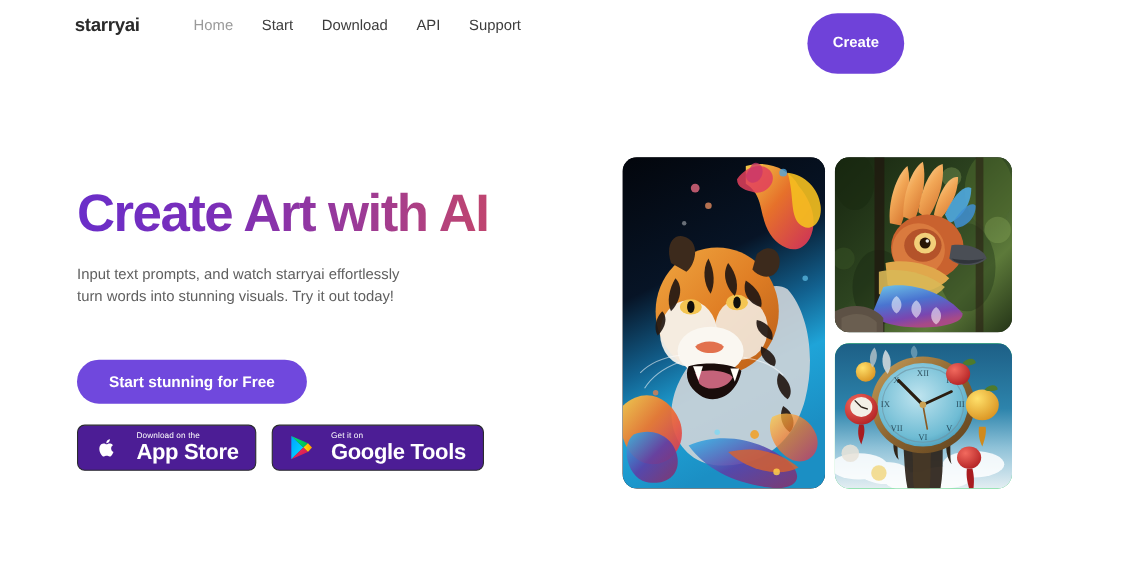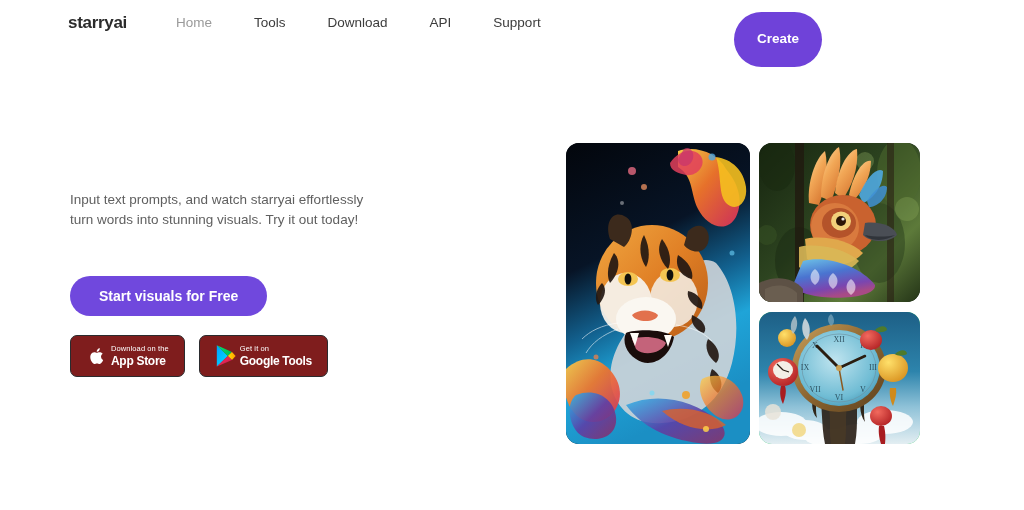--- a/index.html
+++ b/index.html
@@ -16,21 +16,21 @@
     position:absolute; top:0; left:0; width:925px; height:58px;
     display:flex; align-items:center;
   }
   .logo {
     position:absolute; left:68px; top:13px;
     font-size:17px; font-weight:700; color:#2b2b2b;
     letter-spacing:-0.3px;
   }
   .nav {
     position:absolute; left:176px; top:15px;
-    display:flex; align-items:flex-end; gap:42px;
+    display:flex; align-items:flex-end; gap:26px;
   }
   .nav-item {
     font-size:13.5px; color:#3c3c3c; cursor:pointer; white-space:nowrap;
   }
   .nav-item.muted { color:#9a9a9a; }
   .create-btn {
     position:absolute; right:103px; top:12px;
     background:#6f42d9; color:#fff;
     font-size:13.5px; font-weight:700;
     padding:20px 23px; border:none; border-radius:999px;
@@ -53,30 +53,30 @@
   .cta-btn {
     margin-top:47px;
     display:inline-block;
     background:#7048dd; color:#fff;
     font-size:14px; font-weight:600;
     padding:12px 29px; border:none; border-radius:999px;
     cursor:pointer;
   }
   .badges { margin-top:19px; display:flex; gap:14px; }
   .badge {
-    display:flex; align-items:center; gap:3px;
-    background:#7f1d1d; border-radius:7px;
+    display:flex; align-items:center; gap:16px;
+    background:#4c1d95; border-radius:7px;
     padding:8px 15px; cursor:pointer; height:42px;
     border:1px solid #2a2b2e;
     justify-content:center;
   }
   .badge-icon { width:22px; height:24px; display:flex; align-items:center; justify-content:center; flex:0 0 auto; }
   .badge-text { display:flex; flex-direction:column; justify-content:center; line-height:1; }
   .badge-small { color:#fff; font-size:7.5px; letter-spacing:0.1px; margin-bottom:2px; }
-  .badge-big { color:#fff; font-size:12px; font-weight:600; letter-spacing:-0.3px; }
+  .badge-big { color:#fff; font-size:20px; font-weight:600; letter-spacing:-0.3px; }
 
   
   .gallery { position:absolute; left:566px; top:143px; width:354px; height:301px; }
   .art {
     position:absolute; border-radius:13px; overflow:hidden;
   }
   .art-tiger { left:0; top:0; width:184px; height:301px; background:#05070d; }
   .art-bird  { left:193px; top:0; width:161px; height:159px; background:#1d2a1a; }
   .art-clock { left:193px; top:169px; width:161px; height:132px; background:#22c55e; }
   .art svg { display:block; width:100%; height:100%; }
@@ -84,37 +84,38 @@
 </head>
 <body>
 
 <div class="page">
 
   <div class="header">
     <div class="logo">starryai</div>
 
     <div class="nav">
       <span class="nav-item muted">Home</span>
-      <span class="nav-item">Tools</span>
+      <span class="nav-item">Start</span>
       <span class="nav-item">Download</span>
       <span class="nav-item">API</span>
       <span class="nav-item">Support</span>
     </div>
 
     <button class="create-btn">Create</button>
   </div>
 
   <div class="hero-left">
+    <h1 class="hero-title">Create Art with AI</h1>
 
     <p class="hero-sub">
       <span>Input text prompts, and watch starryai effortlessly</span><br>
       <span>turn words into stunning visuals. Try it out today!</span>
     </p>
 
-    <button class="cta-btn">Start visuals for Free</button>
+    <button class="cta-btn">Start stunning for Free</button>
 
     <div class="badges">
 
       <div class="badge">
         <span class="badge-icon">
           <svg viewBox="0 0 24 24" fill="#ffffff" aria-hidden="true">
             <path d="M16.37 12.77c-.02-2.17 1.77-3.21 1.85-3.26-1.01-1.48-2.58-1.68-3.14-1.7-1.34-.13-2.61.78-3.29.78-.68 0-1.72-.76-2.83-.74-1.46.02-2.8.85-3.55 2.15-1.51 2.62-.39 6.5 1.09 8.63.72 1.04 1.58 2.21 2.71 2.17 1.09-.04 1.5-.7 2.82-.7s1.69.7 2.84.68c1.17-.02 1.91-1.06 2.63-2.11.83-1.21 1.17-2.38 1.19-2.44-.03-.01-2.28-.87-2.3-3.46zM14.2 6.3c.6-.73 1-1.74.89-2.75-.86.04-1.9.57-2.52 1.29-.55.64-1.03 1.67-.9 2.65.96.08 1.93-.49 2.53-1.19z"></path>
           </svg>
         </span>
         <span class="badge-text">

